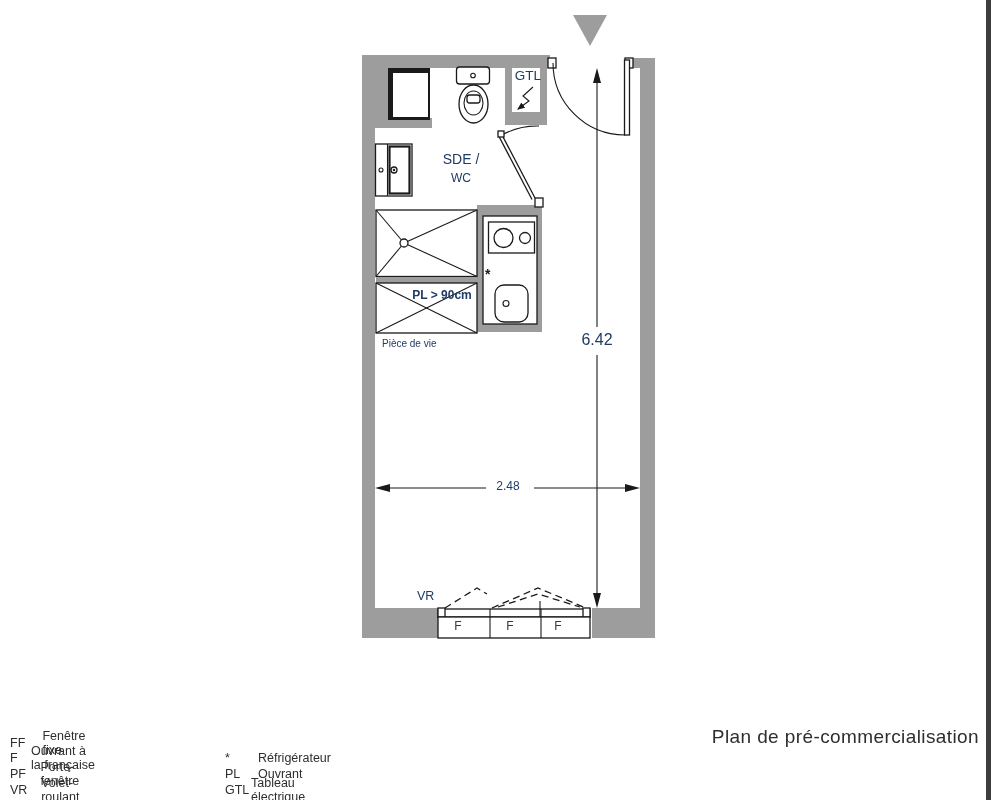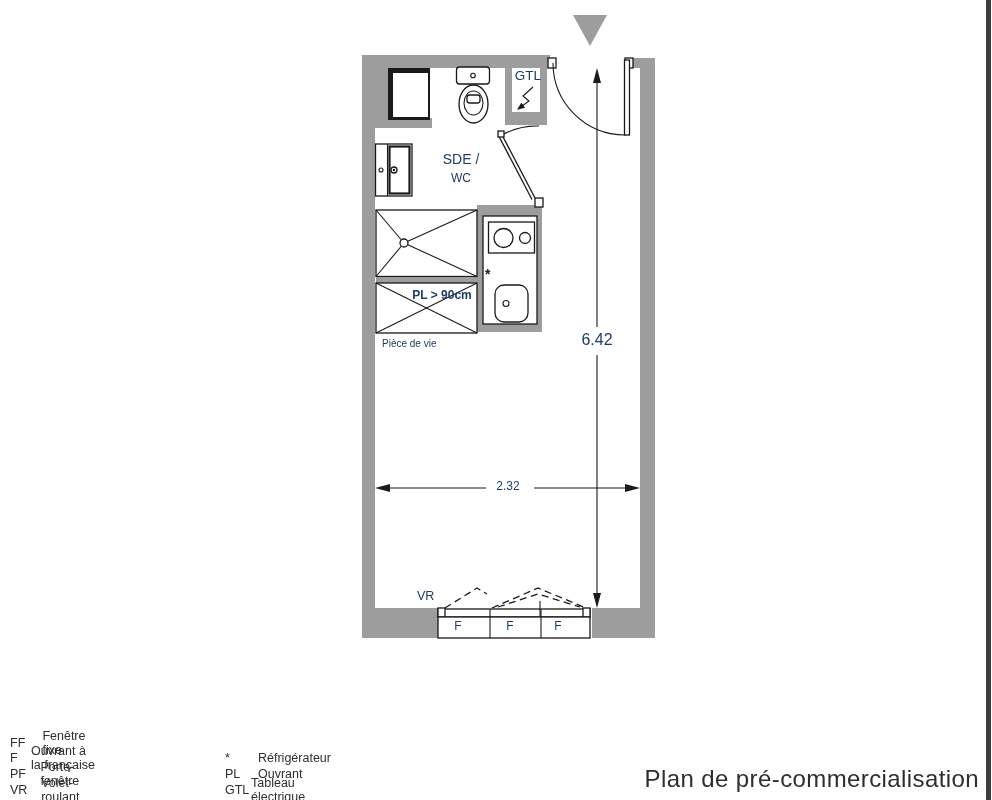--- a/index.html
+++ b/index.html
@@ -44,21 +44,21 @@
   #legend{position:absolute;left:10px;top:735px;font-size:12.5px;color:var(--text);}
   .lg-col{position:absolute;top:0;}
   .lg-row{height:15.6px;display:flex;align-items:center;}
   .lg-abbr{display:inline-block;}
   #lg-col1{left:0;}
   #lg-col1 .lg-abbr{width:38px;}
   #lg-col2{left:215px;}
   #lg-col2 .lg-abbr{width:33px;}
   
   #doc-title{
-    position:absolute;right:13px;top:765px;font-size:24px;color:var(--text);
+    position:absolute;right:13px;top:726px;font-size:19px;color:var(--text);
     letter-spacing:0.4px;white-space:nowrap;
   }
 </style>
 </head>
 <body>
 
 <div id="entry-triangle"></div>
 
 <div id="plan">
 
@@ -181,21 +181,21 @@
   </svg>
 
   <div class="plan-label ctr" style="left:148px;top:14px;width:36px;font-size:13.5px;">GTL</div>
   <div class="plan-label ctr" style="left:78px;top:97px;width:42px;font-size:14px;">SDE /</div>
   <div class="plan-label ctr" style="left:78px;top:117px;width:42px;font-size:12px;">WC</div>
   <div class="plan-label ctr" style="left:48px;top:234px;width:64px;font-size:12px;font-weight:bold;">PL &gt; 90cm</div>
   <div class="plan-label" style="left:20px;top:284px;font-size:10px;">Pièce de vie</div>
   <div class="plan-label" style="left:123px;top:212px;font-size:14px;color:var(--line);font-weight:bold;">*</div>
   <div class="plan-label" style="left:55px;top:535px;font-size:12.5px;">VR</div>
   <div class="plan-label ctr" style="left:210px;top:277px;width:50px;font-size:16px;">6.42</div>
-  <div class="plan-label ctr" style="left:116px;top:425px;width:60px;font-size:12px;">2.32</div>
+  <div class="plan-label ctr" style="left:116px;top:425px;width:60px;font-size:12px;">2.48</div>
   <div class="plan-label ctr" style="left:86px;top:565px;width:20px;font-size:12px;">F</div>
   <div class="plan-label ctr" style="left:138px;top:565px;width:20px;font-size:12px;">F</div>
   <div class="plan-label ctr" style="left:186px;top:565px;width:20px;font-size:12px;">F</div>
 </div>
 
 <div id="legend">
   <div class="lg-col" id="lg-col1">
     <div class="lg-row">
       <span class="lg-abbr">FF</span>
       <span>Fenêtre fixe</span>

